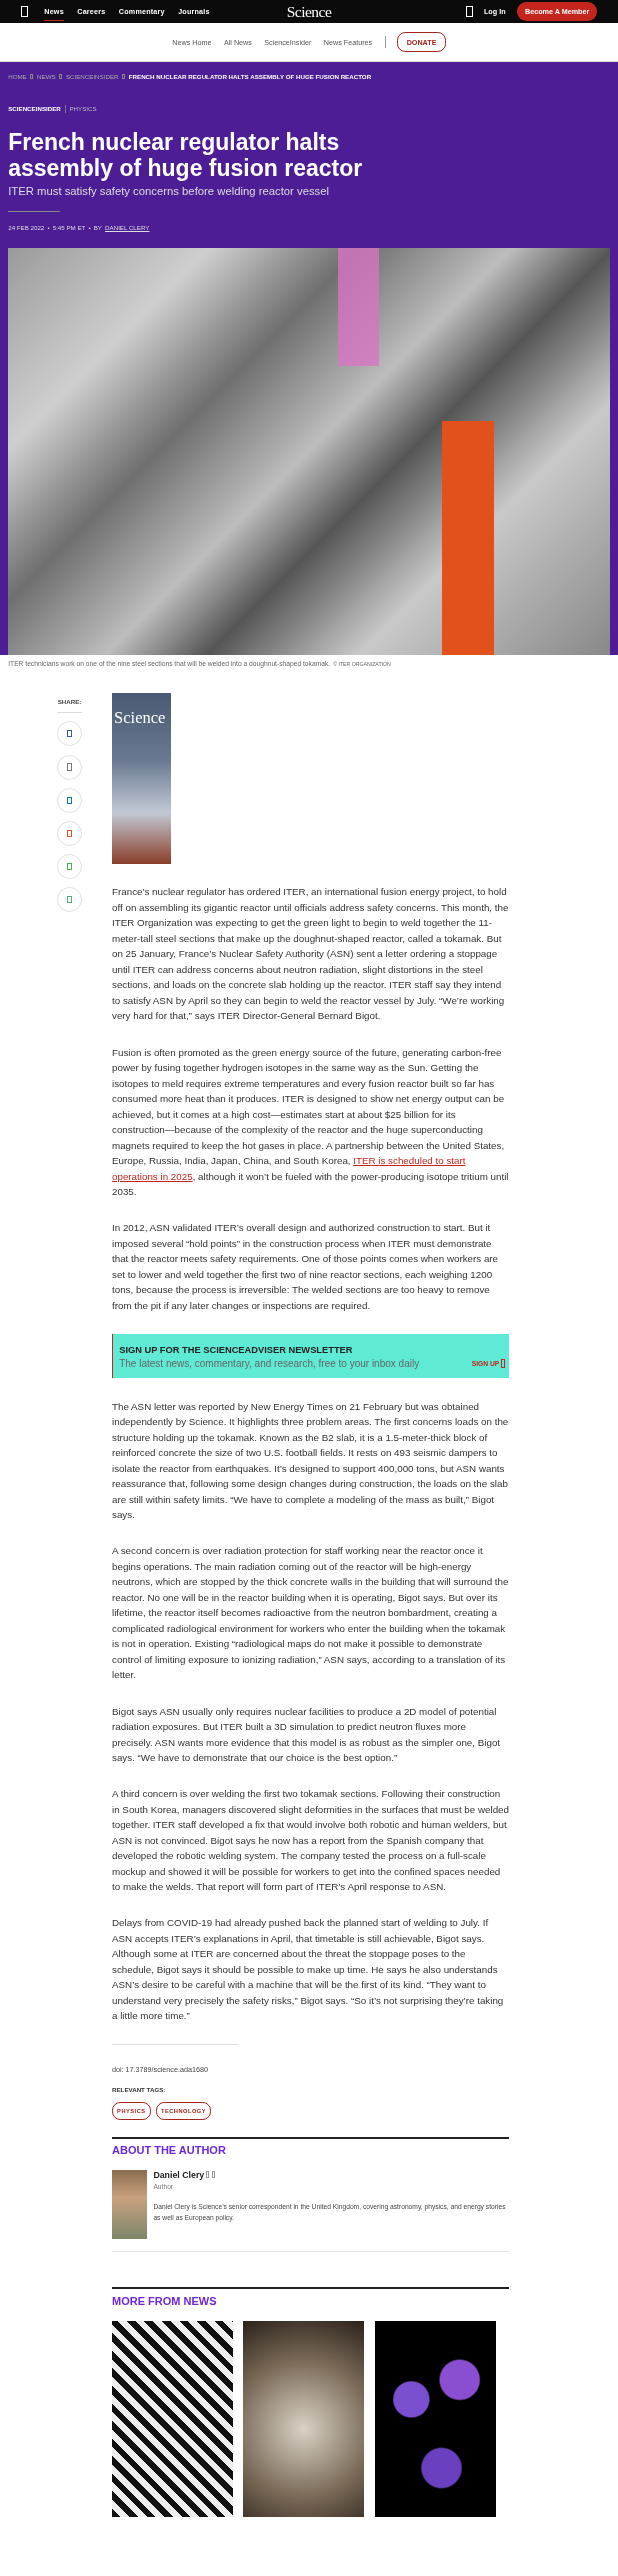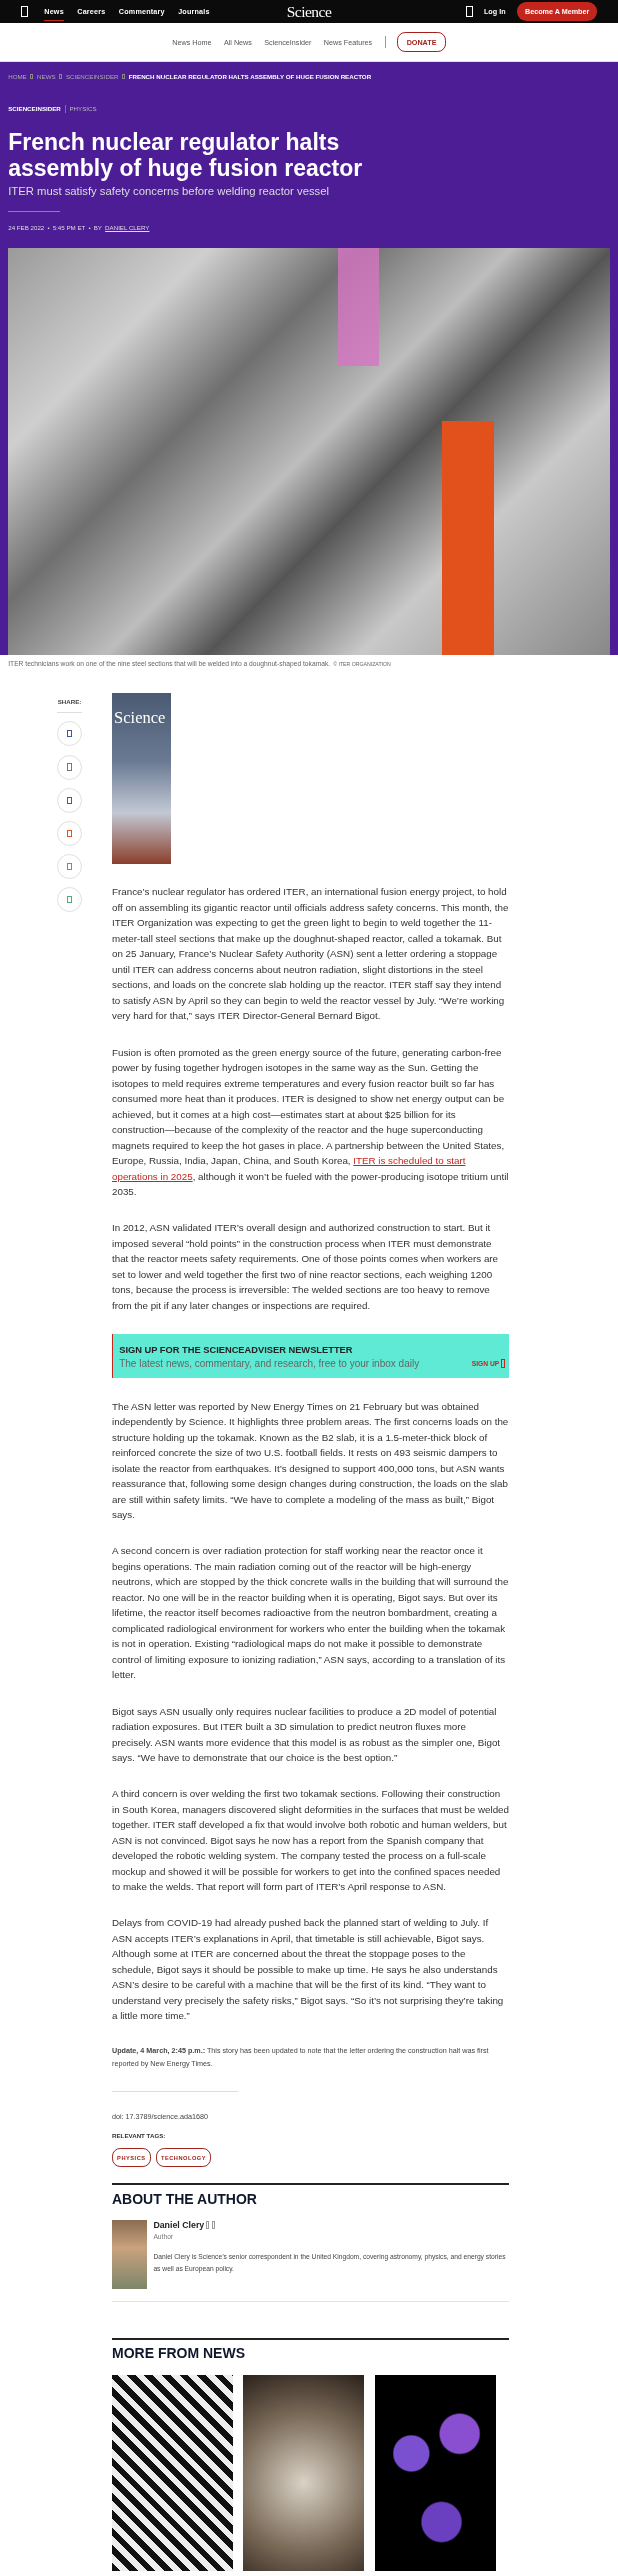--- a/index.html
+++ b/index.html
@@ -51,21 +51,21 @@
 .nl .sub{font-size:10px;color:#666;margin-top:3px}
 .nl .btn{position:absolute;right:4.1px;bottom:10.3px;color:#c4261d;font-weight:bold;font-size:6.7px;display:flex;gap:2.1px;align-items:center}
 .nl .btn i{width:3.6px;height:9.3px;border:0.8px solid #c4261d}
 .update{font-size:7.2px;line-height:12.4px;color:#444;margin-top:21.6px}
 .hr{width:126px;height:0.5px;background:#ddd;margin:20.6px 0}
 .doi{font-size:7.2px;color:#444}
 .tagslbl{font-size:6.2px;font-weight:bold;color:#333;margin-top:11.3px}
 .tags{display:flex;gap:5.2px;margin-top:9.3px}
 .tag{border:0.5px solid #a3221b;color:#a3221b;font-size:5.7px;font-weight:bold;letter-spacing:0.5px;border-radius:8.2px;padding:5.2px 4.1px}
 .sect{border-top:2.1px solid #222;margin-top:16.5px;padding-top:5.2px}
-.sect h2{font-size:14px;font-weight:bold;color:#0f172a}
+.sect h2{font-size:11px;font-weight:bold;color:#6d28d9}
 .author{display:flex;gap:6.2px;margin-top:13.4px}
 .author .photo{width:43px;height:69px;background:linear-gradient(#8a6c4f,#c9a27f 40%,#7d866a)}
 .author .name{font-size:8.8px;font-weight:bold;color:#222;display:flex;gap:2.1px;align-items:center}
 .author .name i{width:3.1px;height:7.2px;border:0.5px solid #999}
 .author .role{font-size:6.7px;color:#777;margin-top:3.1px}
 .author .bio{font-size:6.7px;line-height:11.3px;color:#444;margin-top:11.3px}
 .authorrule{height:0.5px;background:#e3e3e3;margin-top:12.4px}
 .cards{display:flex;gap:10.3px;margin-top:14.4px}
 .card{width:76px}
 .card .img{height:86px}
@@ -164,21 +164,20 @@
       <a class="btn">
           <span>SIGN UP</span>
           <i></i>
         </a>
     </div>
     <p>The ASN letter was reported by New Energy Times on 21 February but was obtained independently by Science. It highlights three problem areas. The first concerns loads on the structure holding up the tokamak. Known as the B2 slab, it is a 1.5-meter-thick block of reinforced concrete the size of two U.S. football fields. It rests on 493 seismic dampers to isolate the reactor from earthquakes. It’s designed to support 400,000 tons, but ASN wants reassurance that, following some design changes during construction, the loads on the slab are still within safety limits. “We have to complete a modeling of the mass as built,” Bigot says.</p>
     <p>A second concern is over radiation protection for staff working near the reactor once it begins operations. The main radiation coming out of the reactor will be high-energy neutrons, which are stopped by the thick concrete walls in the building that will surround the reactor. No one will be in the reactor building when it is operating, Bigot says. But over its lifetime, the reactor itself becomes radioactive from the neutron bombardment, creating a complicated radiological environment for workers who enter the building when the tokamak is not in operation. Existing “radiological maps do not make it possible to demonstrate control of limiting exposure to ionizing radiation,” ASN says, according to a translation of its letter.</p>
     <p>Bigot says ASN usually only requires nuclear facilities to produce a 2D model of potential radiation exposures. But ITER built a 3D simulation to predict neutron fluxes more precisely. ASN wants more evidence that this model is as robust as the simpler one, Bigot says. “We have to demonstrate that our choice is the best option.”</p>
     <p>A third concern is over welding the first two tokamak sections. Following their construction in South Korea, managers discovered slight deformities in the surfaces that must be welded together. ITER staff developed a fix that would involve both robotic and human welders, but ASN is not convinced. Bigot says he now has a report from the Spanish company that developed the robotic welding system. The company tested the process on a full-scale mockup and showed it will be possible for workers to get into the confined spaces needed to make the welds. That report will form part of ITER’s April response to ASN.</p>
     <p>Delays from COVID-19 had already pushed back the planned start of welding to July. If ASN accepts ITER’s explanations in April, that timetable is still achievable, Bigot says. Although some at ITER are concerned about the threat the stoppage poses to the schedule, Bigot says it should be possible to make up time. He says he also understands ASN’s desire to be careful with a machine that will be the first of its kind. “They want to understand very precisely the safety risks,” Bigot says. “So it’s not surprising they’re taking a little more time.”</p>
-    <div class="update"><b>Update, 4 March, 2:45 p.m.:</b><span> This story has been updated to note that the letter ordering the construction halt was first reported by New Energy Times.</span></div>
     <div class="hr"></div>
     <div class="doi">doi: 17.3789/science.ada1680</div>
     <div class="tagslbl">RELEVANT TAGS:</div>
     <div class="tags">
       <a class="tag">PHYSICS</a>
       <a class="tag">TECHNOLOGY</a>
     </div>
     <div class="sect">
       <h2>ABOUT THE AUTHOR</h2>
       <div class="author">

